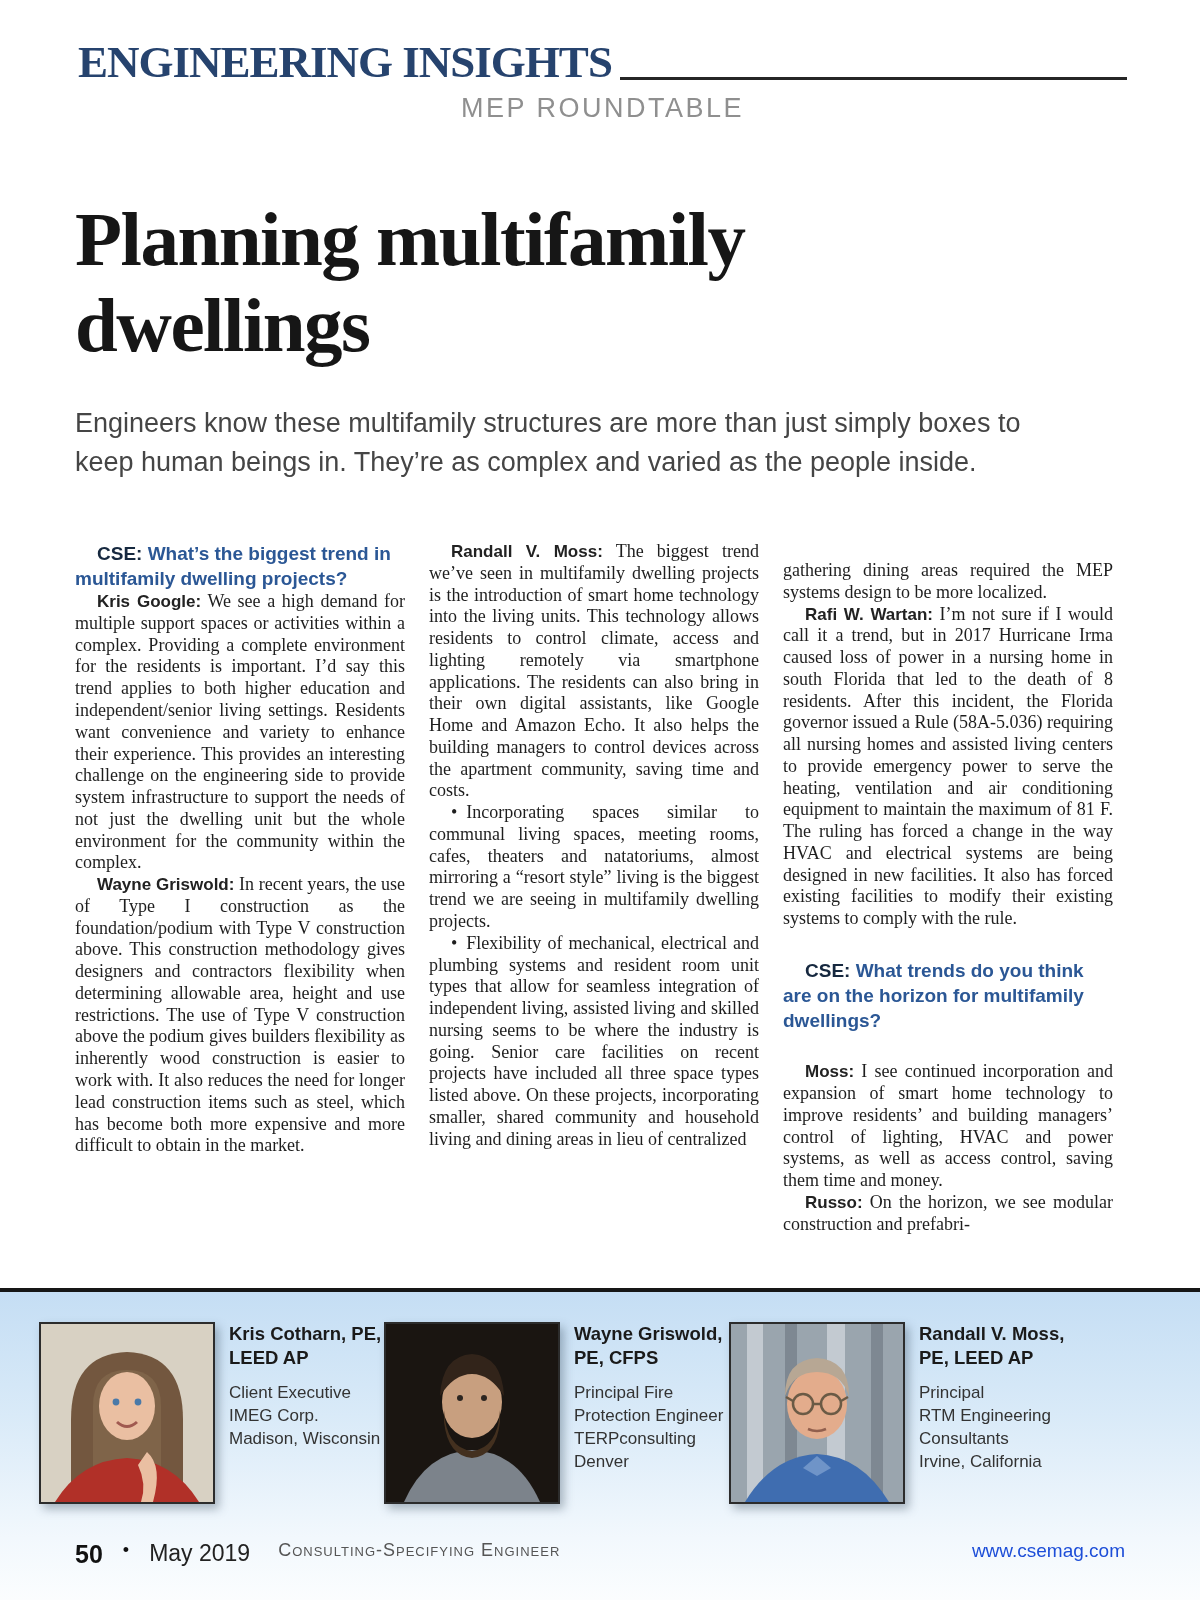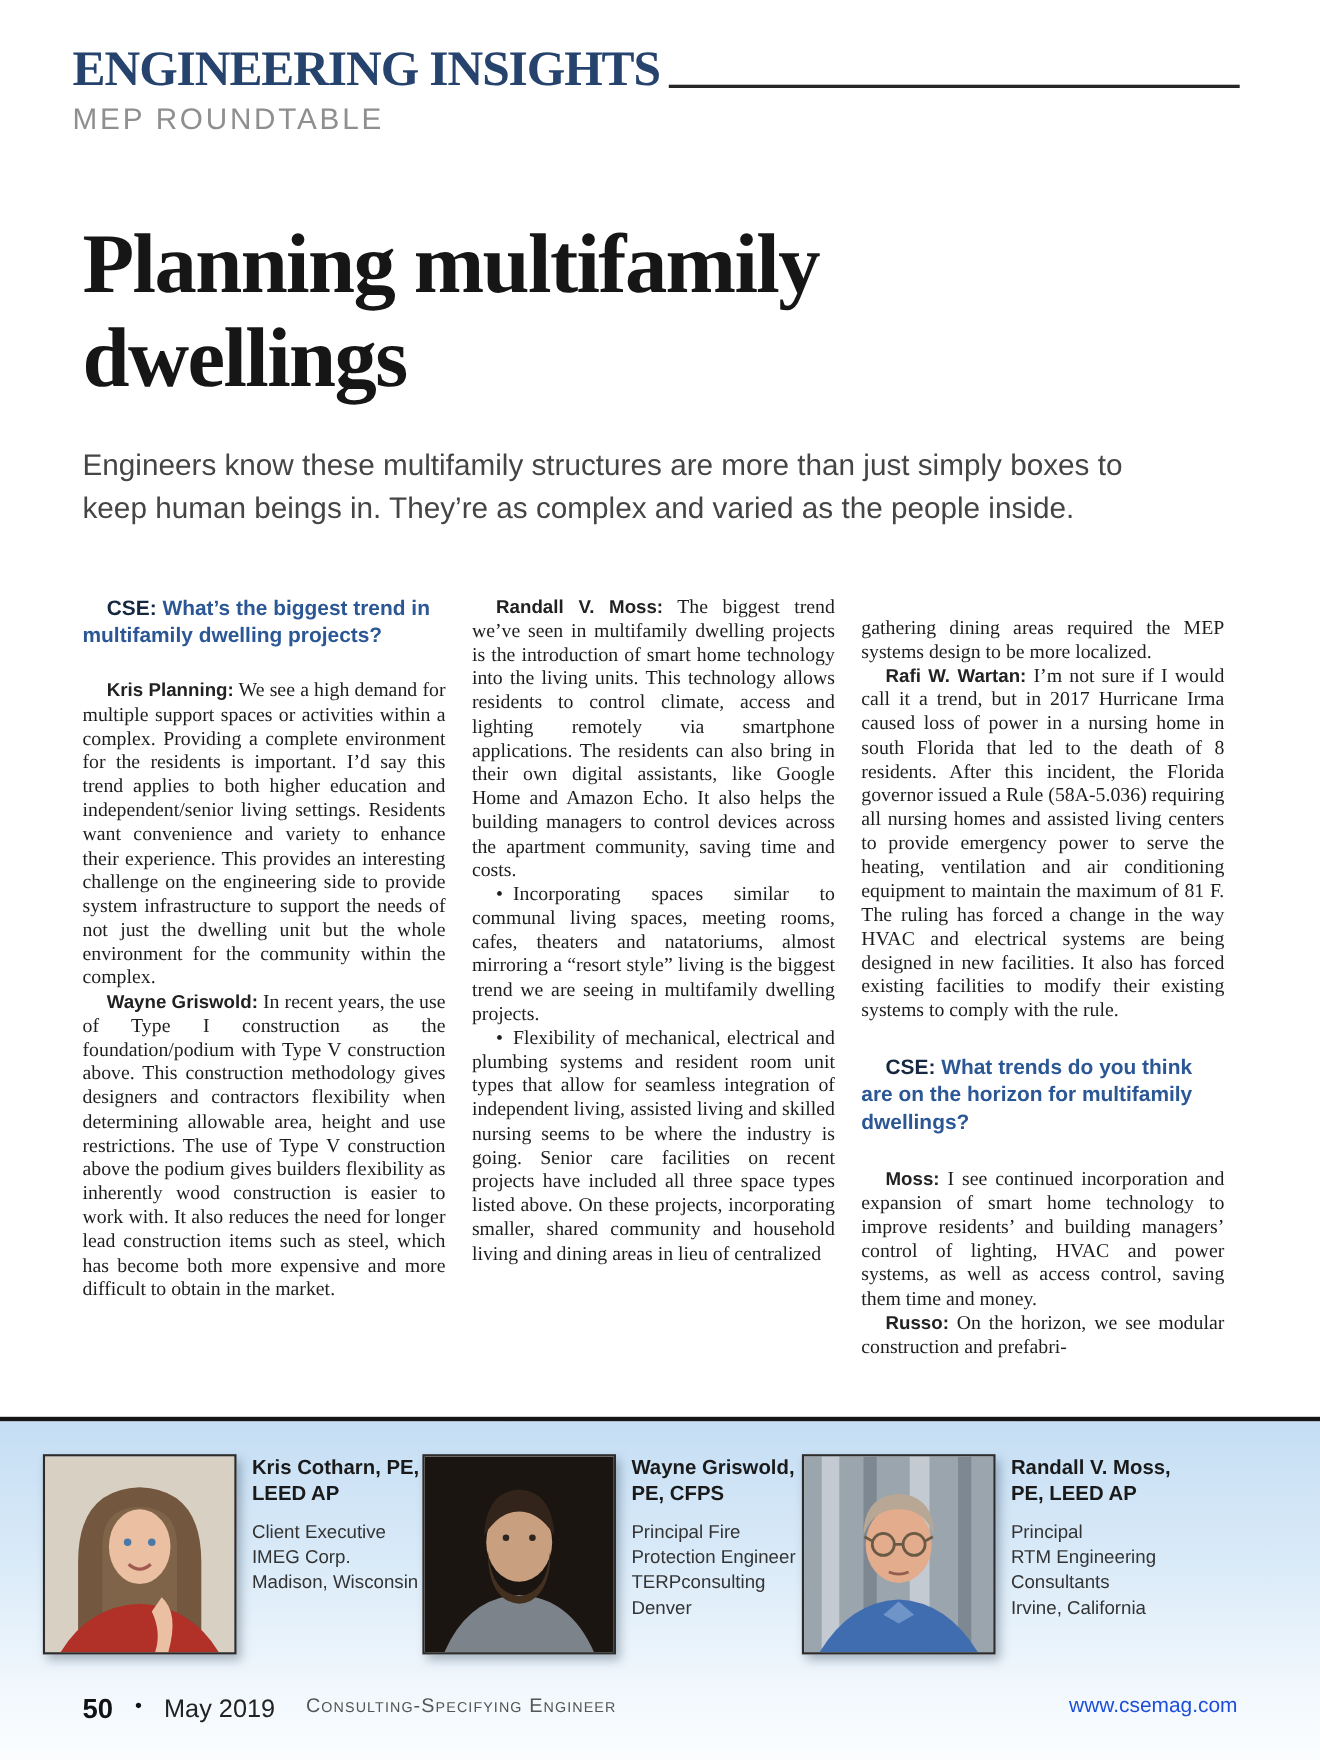--- a/index.html
+++ b/index.html
@@ -1,37 +1,37 @@
 <!DOCTYPE html>
 <html><head>
 <meta charset="utf-8">
 <style>
   * { box-sizing: border-box; margin: 0; padding: 0; }
   body { width: 1200px; background: #ffffff; font-family: "Liberation Sans", sans-serif; }
   .page { position: relative; width: 1200px; height: 1600px; background: #ffffff; overflow: hidden; }
 
   
-  .masthead { position: absolute; top: 40px; left: 66px; right: 73px; }
+  .masthead { position: absolute; top: 40px; left: 78px; right: 73px; text-align: center; }
   .masthead-row { display: flex; align-items: flex-end; }
   .section-title { font-family: "Liberation Serif", serif; font-weight: 700; font-size: 45px;
                    line-height: 1; color: #26436e; letter-spacing: -1px; white-space: nowrap; }
   .masthead-rule { flex: 1; height: 3px; background: #262626; margin: 0 0 5px 8px; }
   .section-subtitle { font-size: 27px; color: #8f8f8f; letter-spacing: 2.5px; margin-top: 8px; }
 
   
   .article-title { position: absolute; top: 196px; left: 75px; width: 960px;
                    font-family: "Liberation Serif", serif; font-weight: 700; font-size: 77px;
                    line-height: 1.12; color: #161616; letter-spacing: -1.5px; }
   .deck { position: absolute; top: 404px; left: 75px; width: 1005px;
           font-size: 27px; line-height: 1.45; color: #454545; }
 
   
   .cols { position: absolute; top: 541px; left: 75px; width: 1038px; display: flex; gap: 24px; }
   .col { width: 330px; }
-  .q { font-weight: 700; font-size: 19px; line-height: 1.32; text-indent: 22px; margin-bottom: 26px; }
+  .q { font-weight: 700; font-size: 19px; line-height: 1.32; text-indent: 22px; }
   .q-label { color: #16283f; }
   .q-text { color: #2b5795; }
   .q.mid { margin-top: 28px; margin-bottom: 28px; }
   .body { font-family: "Liberation Serif", serif; font-size: 18px; line-height: 1.21;
           color: #1e1e1e; text-align: justify; text-indent: 22px; }
   .body.noindent { text-indent: 0; margin-top: 19px; }
   .speaker { font-family: "Liberation Sans", sans-serif; font-weight: 700; font-size: 17px; color: #222222; }
   .bullet-char { padding-right: 9px; }
 
   
@@ -73,21 +73,21 @@
   <p class="deck">Engineers know these multifamily structures are more than just simply boxes to keep human beings in. They’re as complex and varied as the people inside.</p>
 
   <div class="cols">
 
     <div class="col">
       <p class="q">
         <span class="q-label">CSE:</span>
         <span class="q-text">What’s the biggest trend in multifamily dwelling projects?</span>
       </p>
       <p class="body">
-        <span class="speaker">Kris Planning:</span>
+        <span class="speaker">Kris Google:</span>
         <span>We see a high demand for multiple support spaces or activities within a complex. Providing a complete environment for the residents is important. I’d say this trend applies to both higher education and independent/senior living settings. Residents want convenience and variety to enhance their experience. This provides an interesting challenge on the engineering side to provide system infrastructure to support the needs of not just the dwelling unit but the whole environment for the community within the complex.</span>
       </p>
       <p class="body">
         <span class="speaker">Wayne Griswold:</span>
         <span>In recent years, the use of Type I construction as the foundation/podium with Type V construction above. This construction methodology gives designers and contractors flexibility when determining allowable area, height and use restrictions. The use of Type V construction above the podium gives builders flexibility as inherently wood construction is easier to work with. It also reduces the need for longer lead construction items such as steel, which has become both more expensive and more difficult to obtain in the market.</span>
       </p>
     </div>
 
     <div class="col">
       <p class="body">

